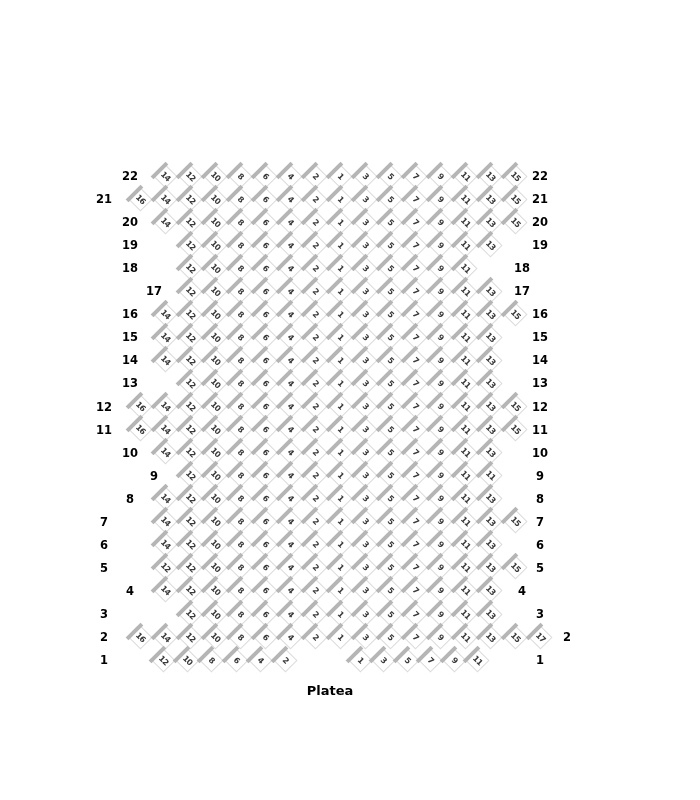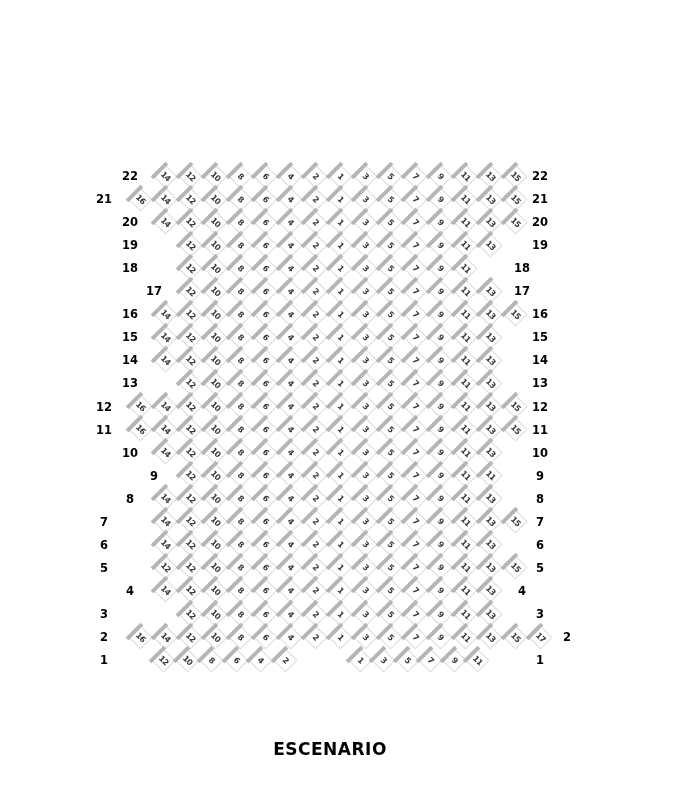--- a/index.html
+++ b/index.html
@@ -33,21 +33,21 @@
   }
   .stage-label{
     position:absolute;left:230px;top:739px;width:200px;text-align:center;
     font-size:17px;font-weight:bold;color:#000;letter-spacing:0.5px;
   }
 </style>
 </head>
 <body>
 
 <div id="seatmap">
-  <div class="stage-label">ESCENARIO</div>
+  <div class="section-label">Platea</div>
 <div class="rl" style="left: 105px; top: 168px;">22</div>
     <div class="rl" style="left: 515px; top: 168px;">22</div>
     <div class="seat" style="left: 156.5px; top: 167.5px;">
       <span>14</span>
     </div>
     <div class="seat" style="left: 181.5px; top: 167.5px;">
       <span>12</span>
     </div>
     <div class="seat" style="left: 206.5px; top: 167.5px;">
       <span>10</span>

